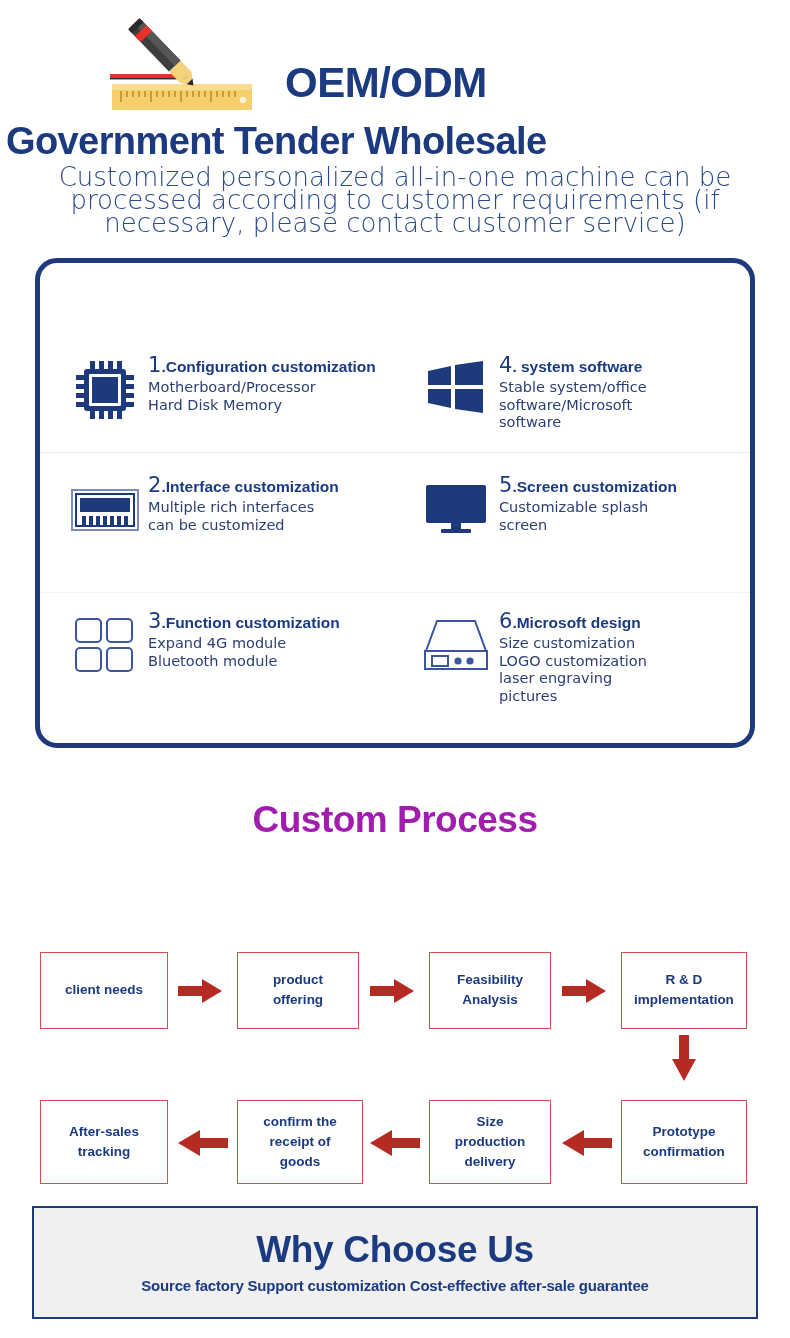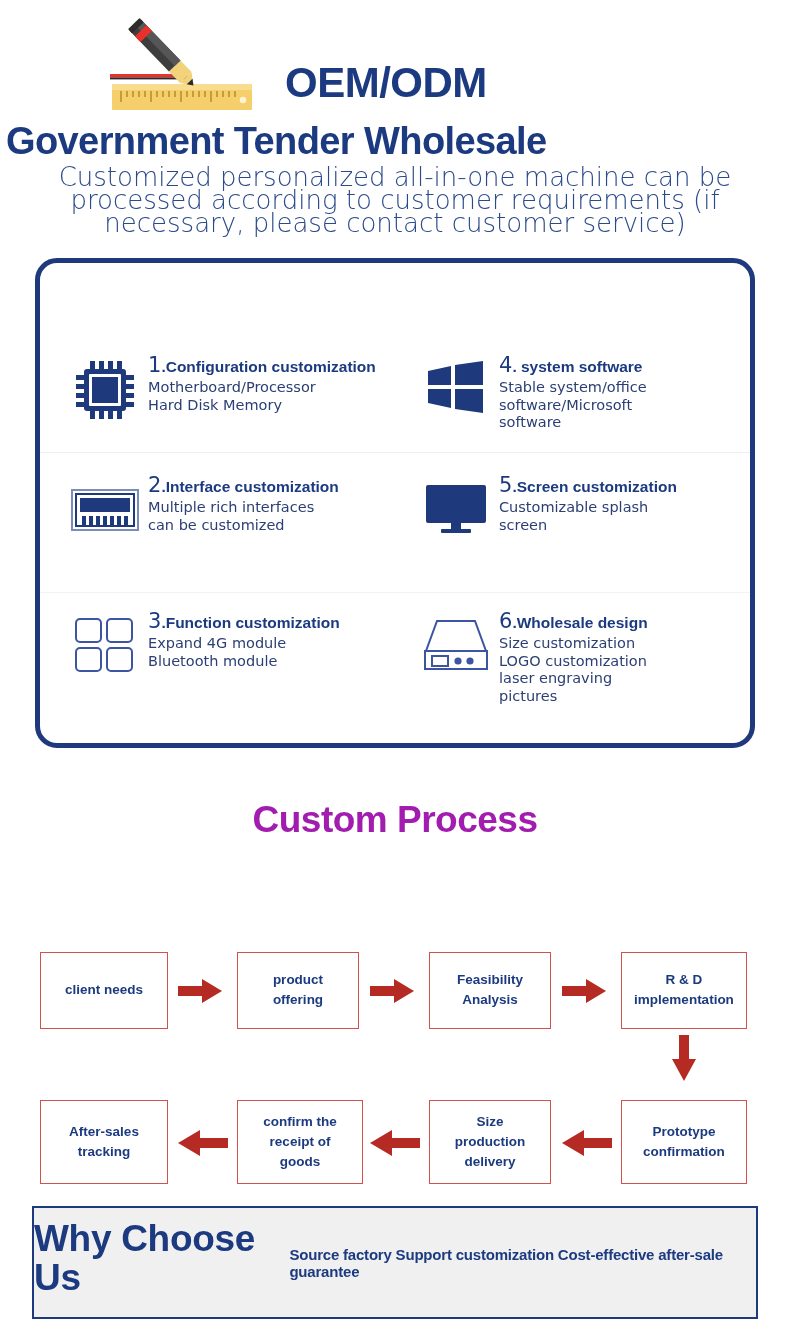--- a/index.html
+++ b/index.html
@@ -204,20 +204,21 @@
   #why-box {
     position: absolute;
     left: 32px;
     top: 1206px;
     width: 726px;
     height: 113px;
     box-sizing: border-box;
     border: 2px solid #1e3a7c;
     background: #f0f0f0;
     display: flex;
+    flex-direction: column;
     align-items: center;
     justify-content: center;
   }
   #why-title {
     font-size: 37px;
     font-weight: bold;
     color: #1c3a80;
     letter-spacing: -0.3px;
     line-height: 1.05;
     margin-bottom: 8px;
@@ -413,21 +414,21 @@
           <g fill="none" stroke="#3b55a0" stroke-width="2">
             <path d="M17 4 L55 4 L66 34 L6 34 Z"></path>
             <rect x="5" y="34" width="62" height="18"></rect>
             <rect x="12" y="39" width="16" height="10"></rect>
           </g>
           <circle cx="38" cy="44" r="3.6" fill="#3b55a0"></circle>
           <circle cx="50" cy="44" r="3.6" fill="#3b55a0"></circle>
         </svg>
       </div>
       <div class="feat-text">
-        <div class="feat-title"><span class="num">6</span><span>.Wholesale design</span></div>
+        <div class="feat-title"><span class="num">6</span><span>.Microsoft design</span></div>
         <div class="feat-desc">Size customization
 LOGO customization
  laser engraving
  pictures</div>
       </div>
     </div>
   </div>
 </div>
 
 <div id="process-section">

